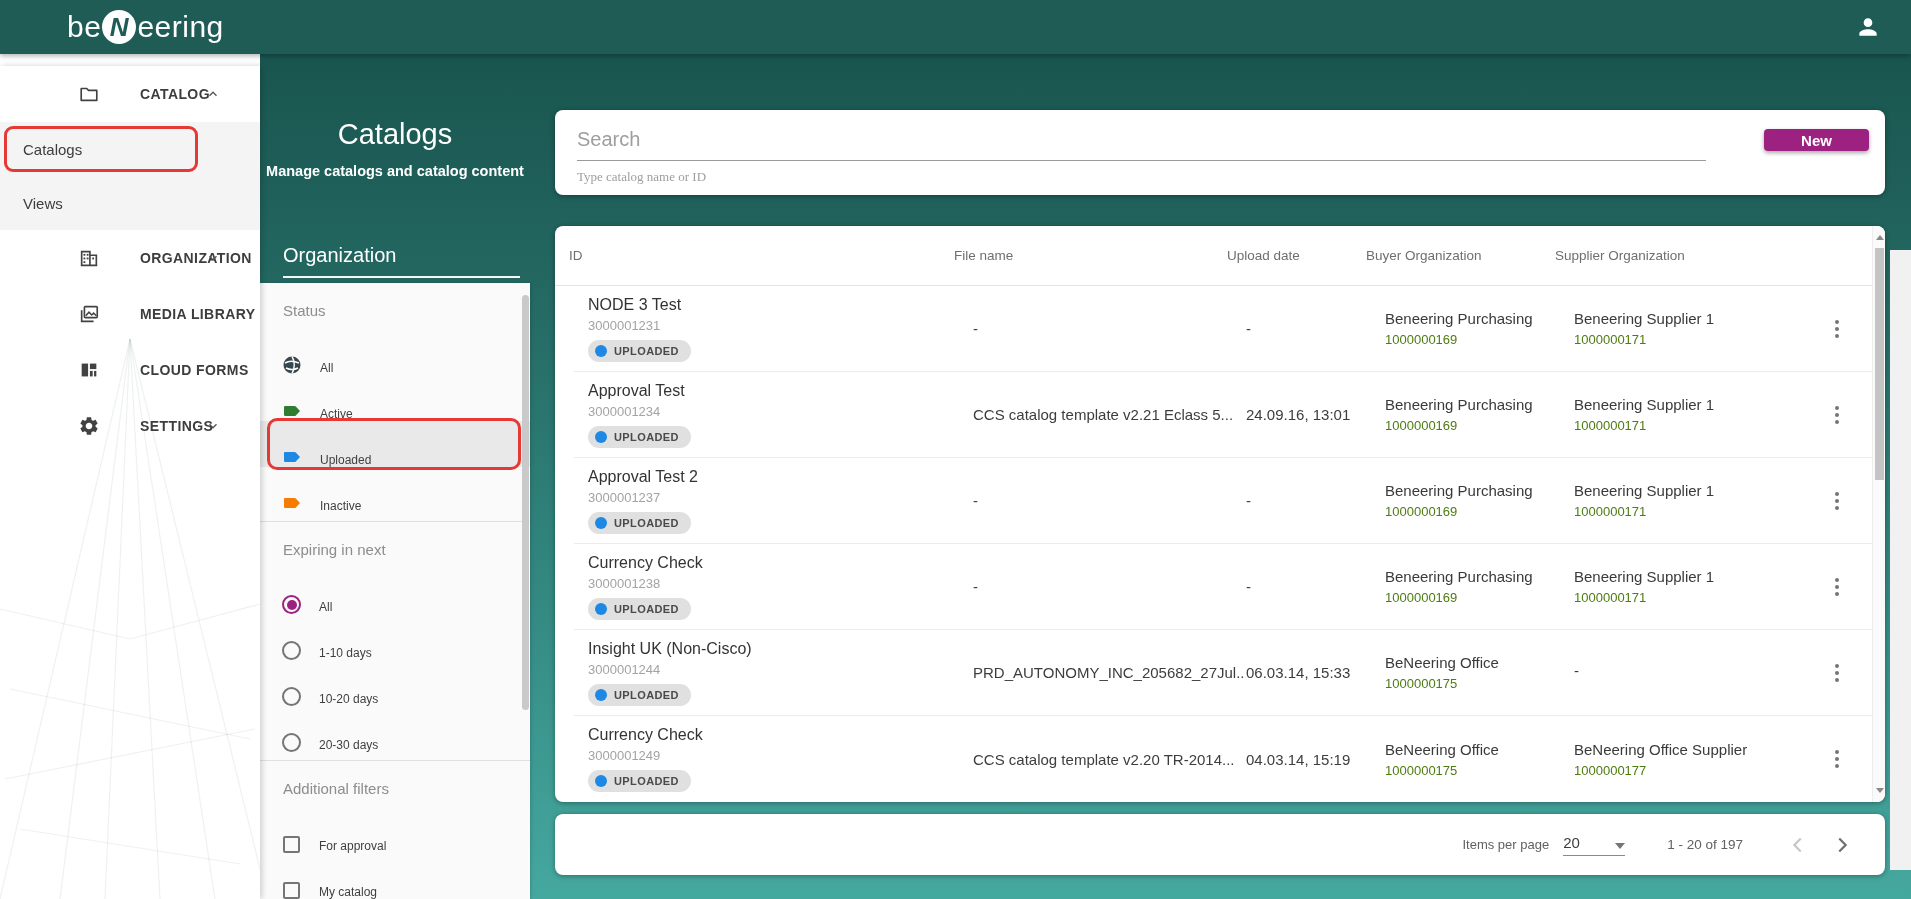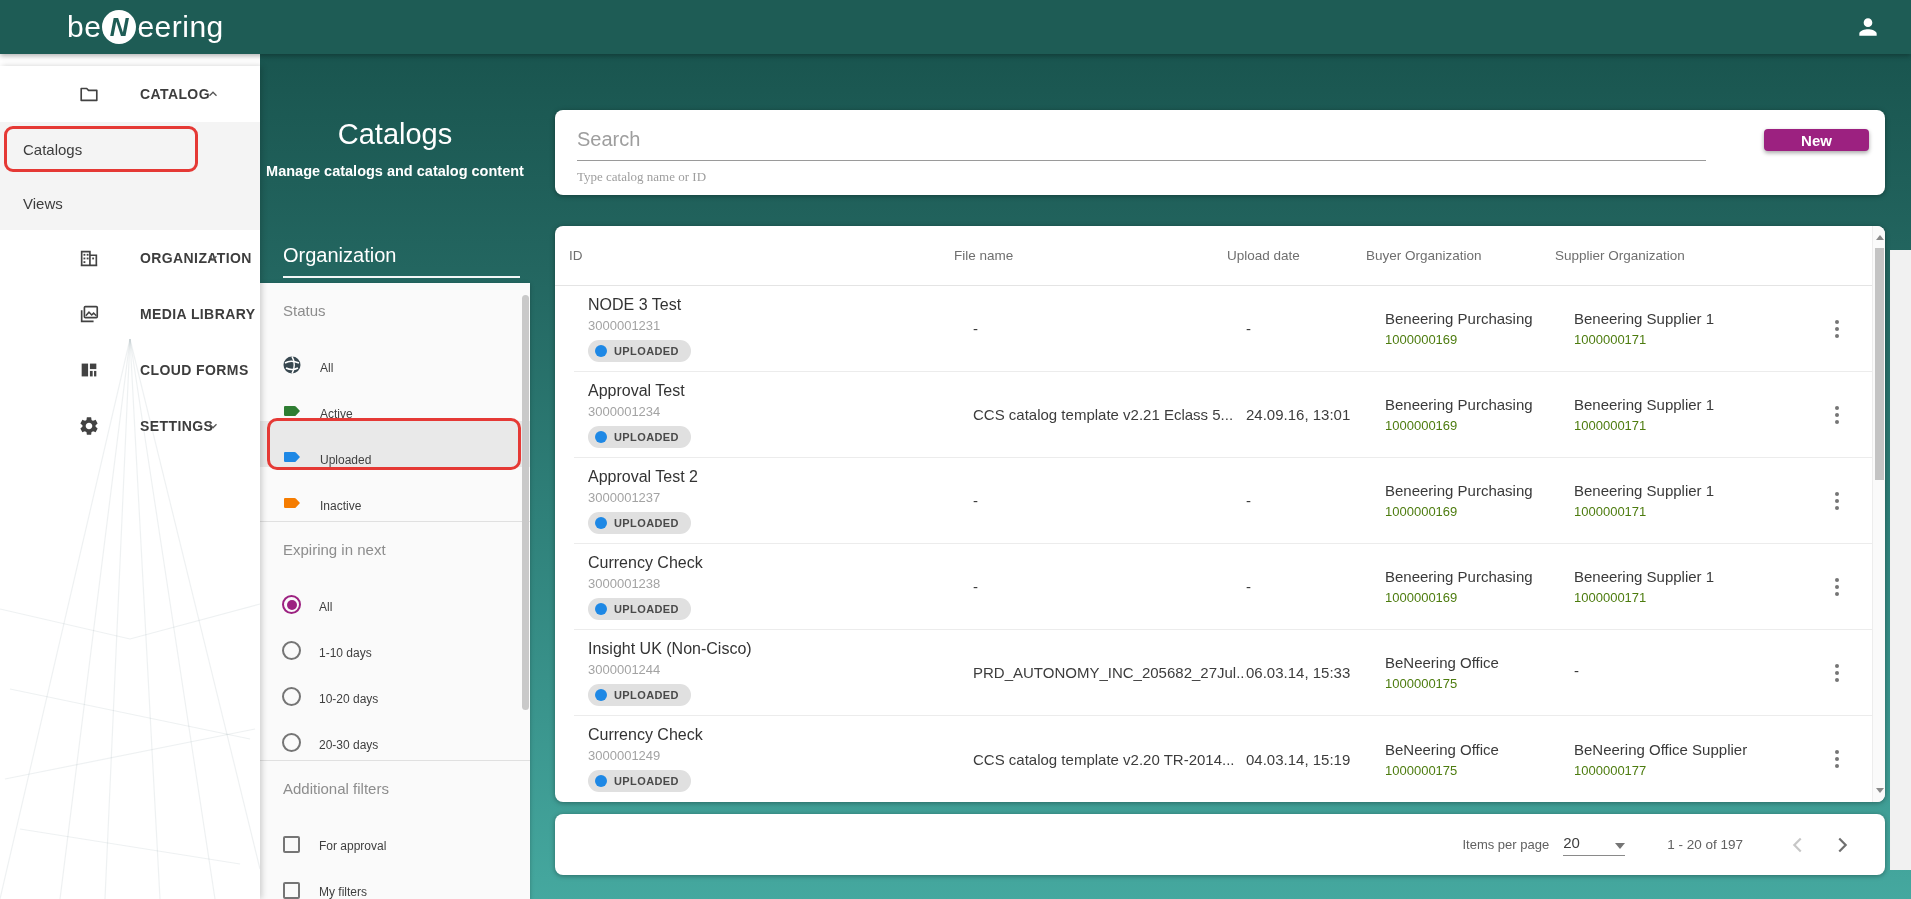--- a/index.html
+++ b/index.html
@@ -295,21 +295,21 @@
     <div class="fsec-label">Additional filters</div>
 
     <div>
 
     <div class="opt">
           <span class="checkbox"></span>
           <span>For approval</span>
         </div>
         <div class="opt">
           <span class="checkbox"></span>
-          <span>My filters</span>
+          <span>My catalog</span>
         </div>
       </div>
 
     <div class="filter-scroll"></div>
   </div>
 
   <div class="card search-card">
     <div class="search-wrap">
       <input class="search-input" type="text" placeholder="Search" style="">
       <div class="search-helper">Type catalog name or ID</div>

